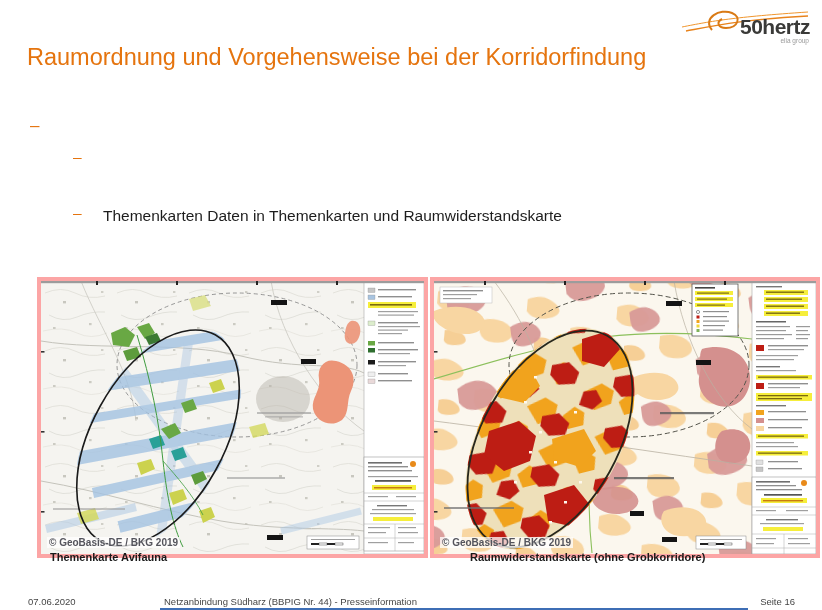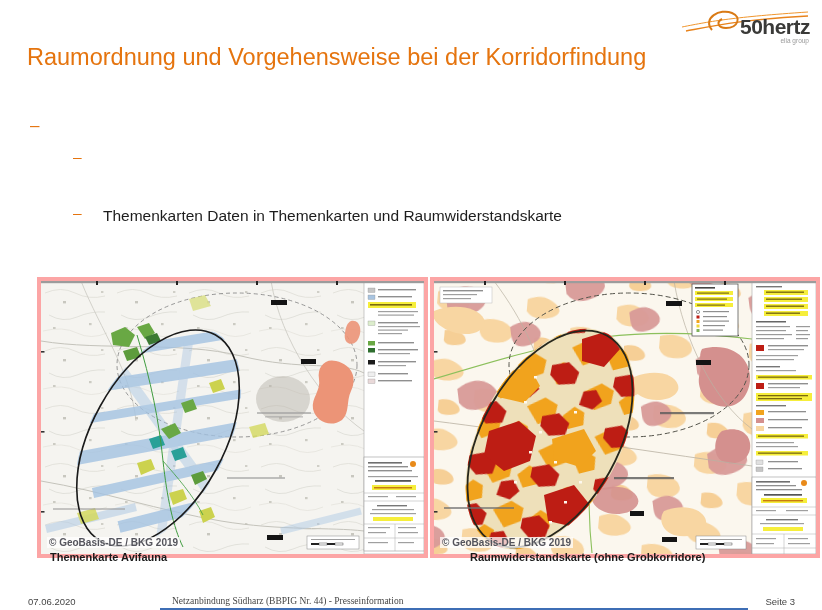--- a/index.html
+++ b/index.html
@@ -29,21 +29,21 @@
   .map-left{left:37px;width:383px;height:273px;}
   .map-right{left:430px;width:382px;height:273px;}
   .map svg{display:block;width:100%;height:100%;}
   .copyright{position:absolute;left:6px;bottom:6px;font-size:10px;font-weight:bold;
              color:#54545c;background:rgba(255,255,255,0.75);padding:0 2px;white-space:nowrap;}
   .caption{position:absolute;top:551px;font-size:11px;font-weight:bold;color:#1a1a1a;}
   .cap-left{left:50px}.cap-right{left:470px}
 
   
   .footer-date{position:absolute;left:28px;top:596px;font-size:9.5px;color:#454545;}
-  .footer-doc{position:absolute;left:172px;top:596px;font-size:9.5px;color:#454545;font-family:Liberation Serif, serif;}
+  .footer-doc{position:absolute;left:164px;top:596px;font-size:9.5px;color:#454545;}
   .footer-page{position:absolute;right:27px;top:596px;font-size:9.5px;color:#454545;}
   .footer-line{position:absolute;left:160px;top:608px;width:588px;height:2px;background:#3E6EB5;}
 </style>
 </head>
 <body>
 
 <div class="slide">
 
   <div class="logo">
     <svg class="logo-swoosh" width="128" height="30" viewBox="0 0 128 30">
@@ -395,16 +395,16 @@
       <rect x="0" y="230" width="3.5" height="1.6" fill="#333"></rect>
     </svg>
     <span class="copyright">© GeoBasis-DE / BKG 2019</span>
   </div>
 
   <span class="caption cap-left">Themenkarte Avifauna</span>
   <span class="caption cap-right">Raumwiderstandskarte (ohne Grobkorridore)</span>
 
   <span class="footer-date">07.06.2020</span>
   <span class="footer-doc">Netzanbindung Südharz (BBPIG Nr. 44) - Presseinformation</span>
-  <span class="footer-page">Seite 3</span>
+  <span class="footer-page">Seite 16</span>
   <div class="footer-line"></div>
 
 </div>
 
 </body></html>

